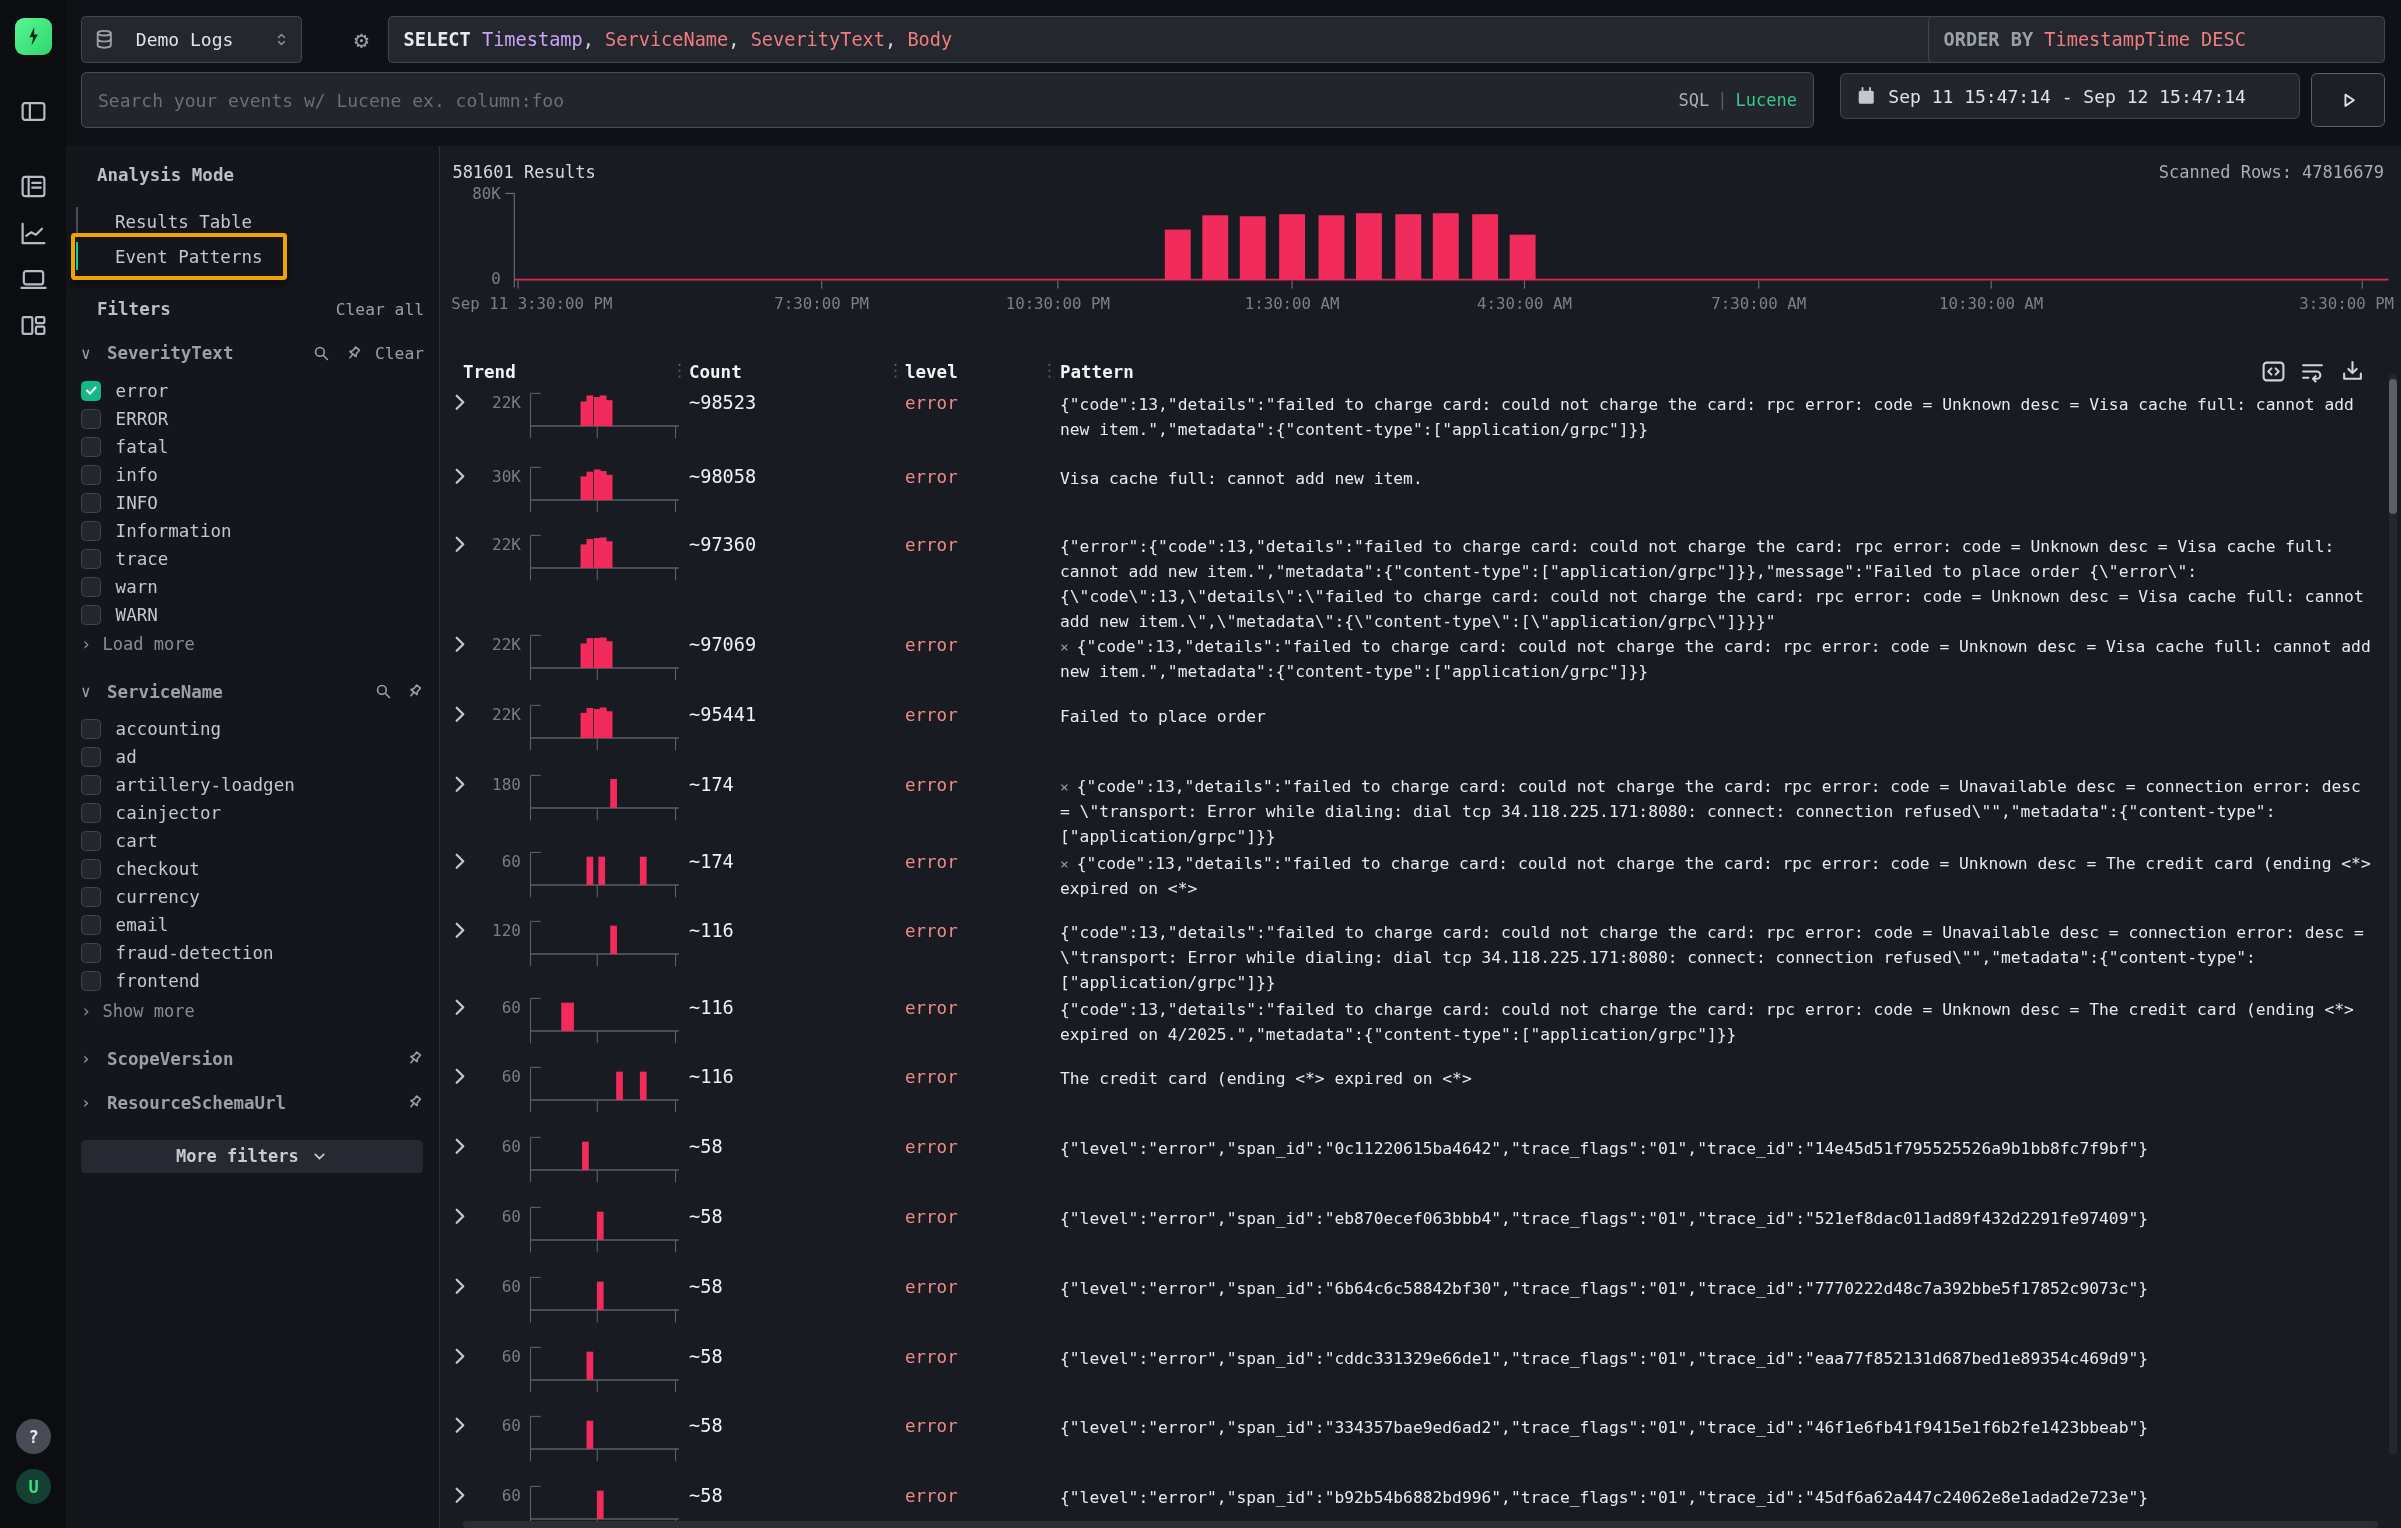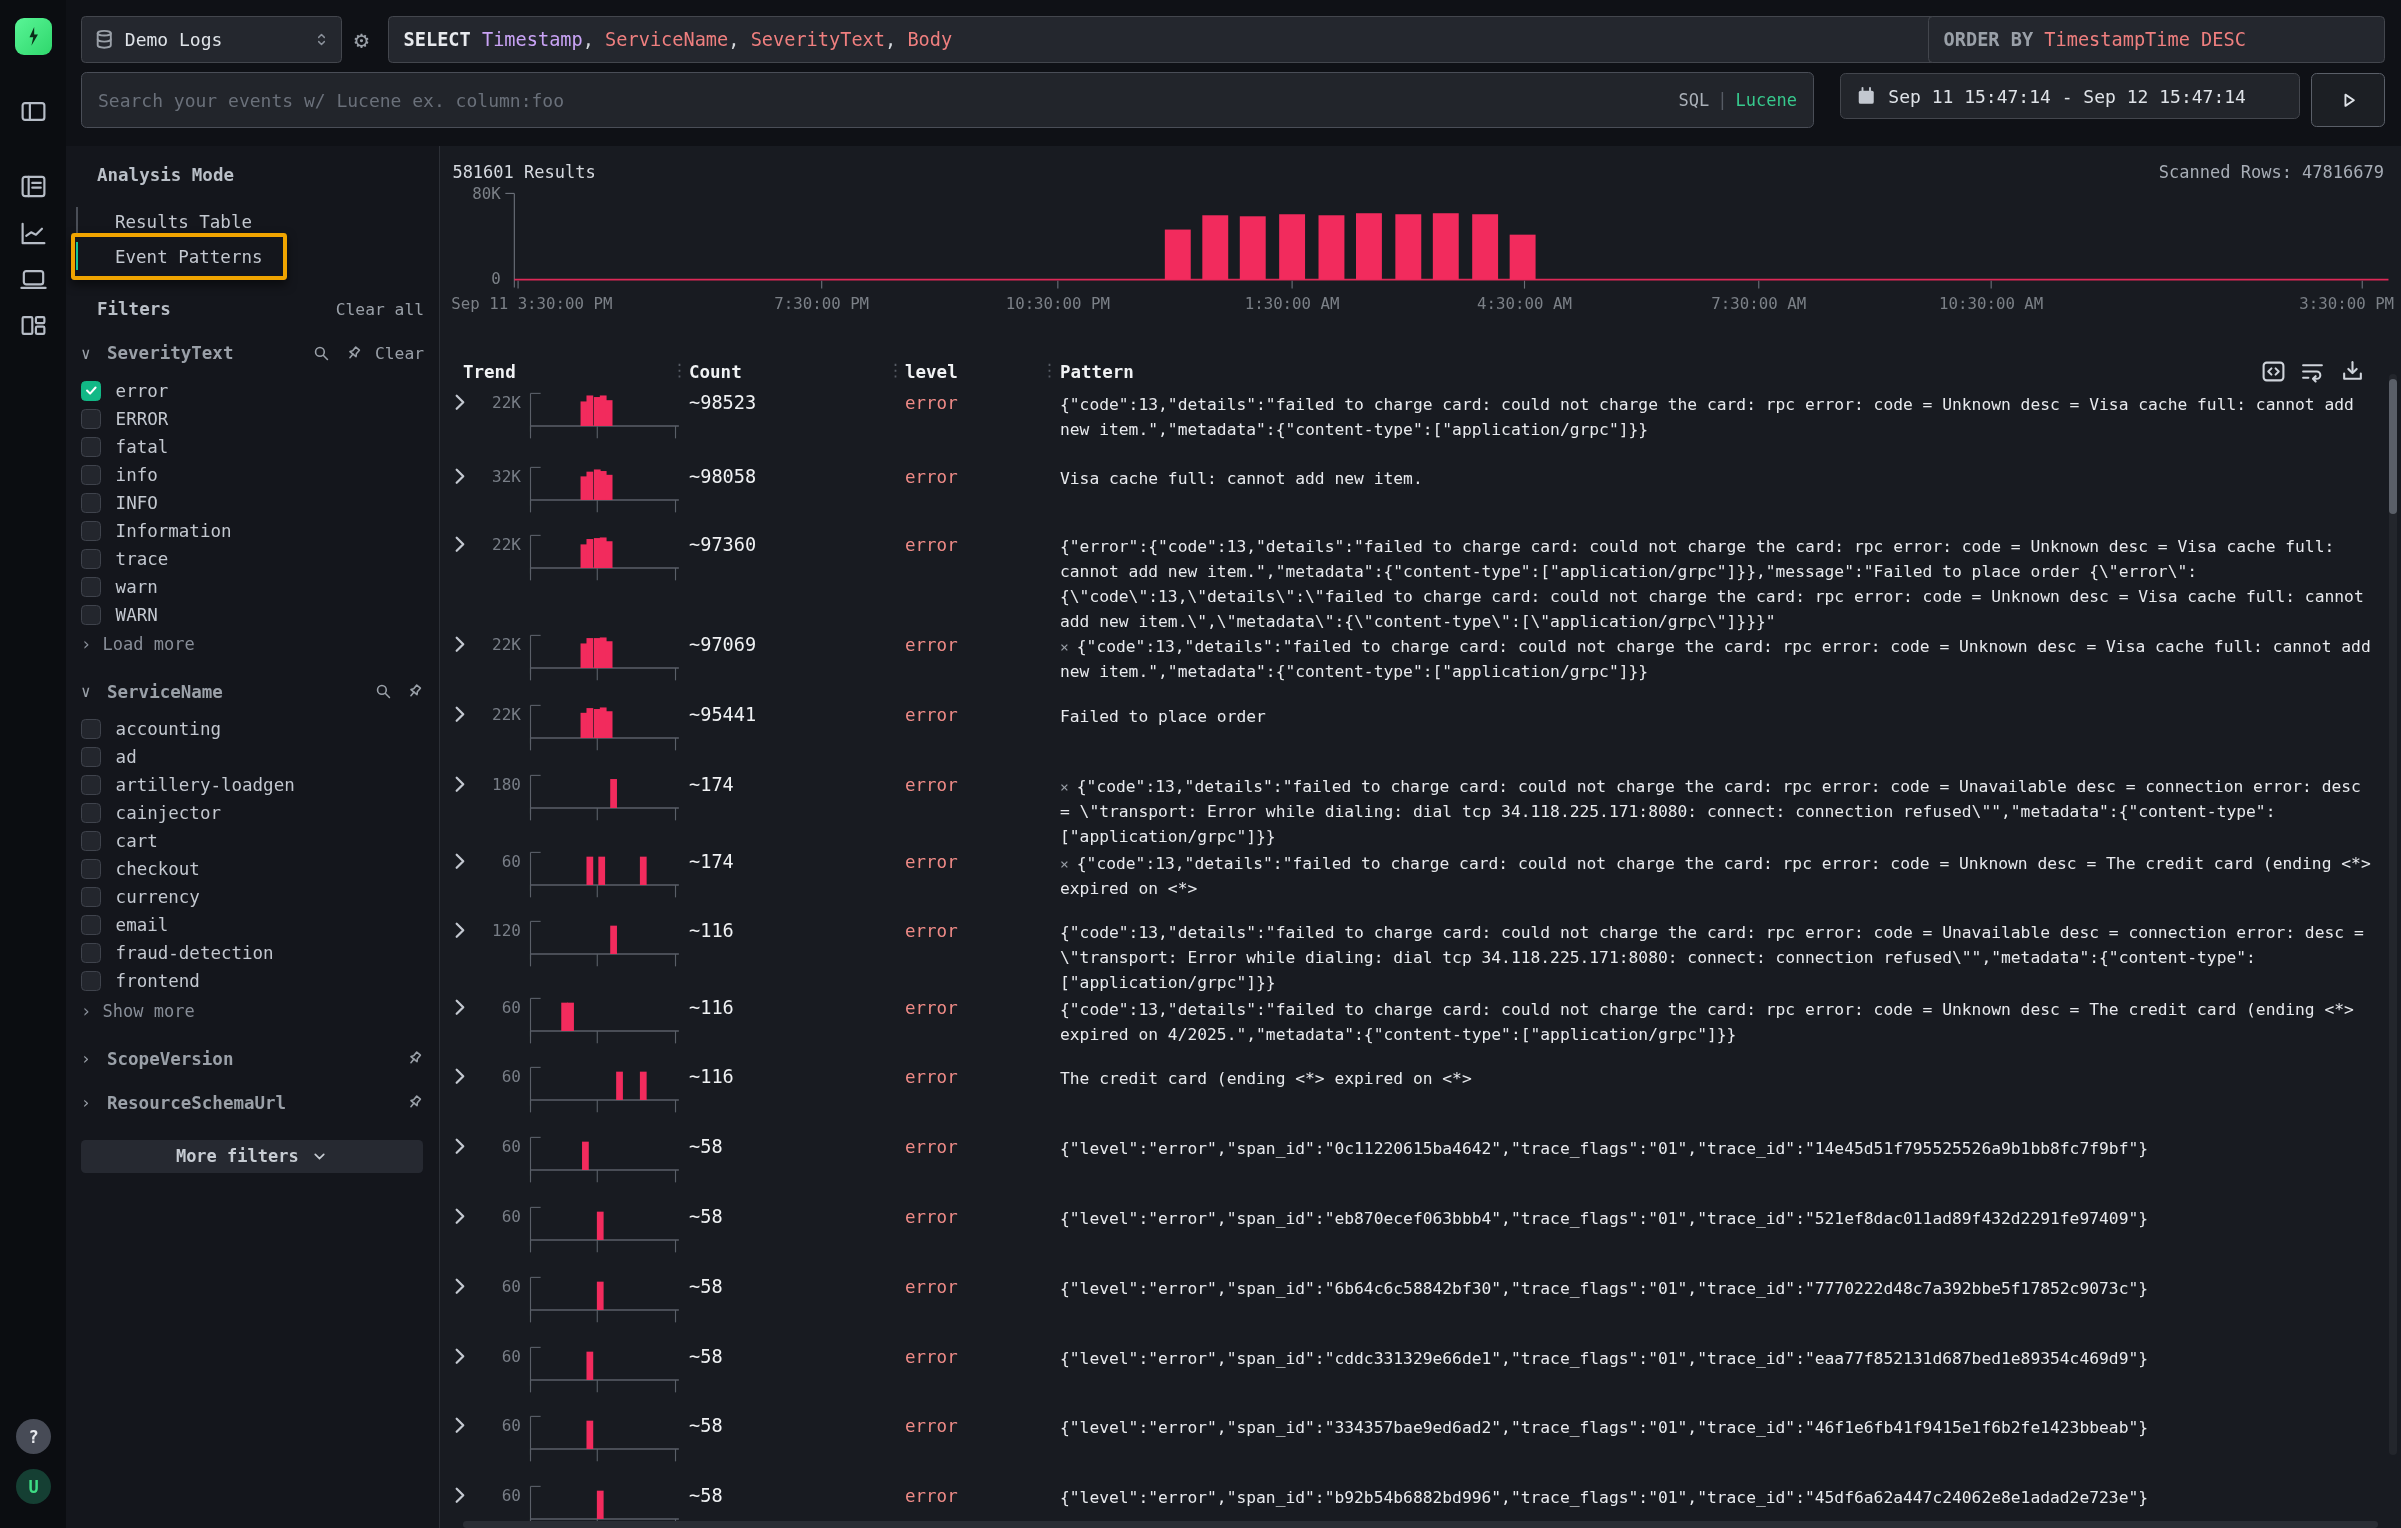--- a/index.html
+++ b/index.html
@@ -22,21 +22,21 @@
   .rail-ic svg{width:29px;height:29px;stroke:currentColor;fill:none;stroke-width:1.8;stroke-linecap:round;stroke-linejoin:round;}
   .rail-bot{position:absolute;left:16px;width:35px;height:35px;border-radius:50%;
     display:flex;align-items:center;justify-content:center;font-size:17px;font-weight:bold;}
   .help{background:#474b56;color:#e8eaee;top:1419px;}
   .avatar{background:#153f33;color:#3ddc84;top:1469px;}
   
   .page{position:absolute;left:66px;top:0;width:2335px;height:1528px;}
   
   .topbar{position:absolute;left:0;top:0;width:2335px;height:146px;background:var(--bg);}
   .box{background:var(--input);border:1.1px solid var(--border);border-radius:4.5px;display:flex;align-items:center;}
-  .src-select{position:absolute;left:15px;top:16px;width:261px;height:47px;padding:0 11.3px;gap:9px;}
+  .src-select{position:absolute;left:15px;top:16px;width:221px;height:47px;padding:0 11.3px;gap:20px;}
   .src-select .lbl{font-size:18px;color:#dfe3e8;flex:1;}
   .gear{position:absolute;left:277px;top:16px;width:37px;height:47px;display:flex;align-items:center;justify-content:center;
     color:#9aa0a8;font-size:24px;}
   .query-box{position:absolute;left:322px;top:16px;width:1753px;height:47px;padding:0 14.6px;font-size:18.6px;}
   .order-box{position:absolute;left:1862px;top:16px;width:457px;height:47px;padding:0 14.6px;font-size:18.6px;}
   .kw{font-weight:bold;color:#e8eaee;}
   .okw{font-weight:bold;color:#9aa0a8;}
   .c-purple{color:var(--purple);} .c-salmon{color:var(--salmon2);} .c-comma{color:#d5d9de;}
   .search-box{position:absolute;left:15px;top:72px;width:1733px;height:56px;background:var(--input2);
     border:1.1px solid #4a4e57;border-radius:5.6px;display:flex;align-items:center;padding:0 16px;}
@@ -490,21 +490,21 @@
           <div class="tcount">~98523</div>
           <div class="tlevel">error</div>
           <div class="tpattern"><span>{"code":13,"details":"failed to charge card: could not charge the card: rpc error: code = Unknown desc = Visa cache full: cannot add new item.","metadata":{"content-type":["application/grpc"]}}</span></div>
         </div>
         <div class="trow" style="height: 68px;">
           <div class="expand">
             <svg viewBox="0 0 16 24">
               <polyline points="5 5 12 12 5 19"></polyline>
             </svg>
           </div>
-          <div class="tlabel">32K</div>
+          <div class="tlabel">30K</div>
           <div class="spark">
             <svg width="163" height="54" viewBox="0 0 290 96">
               <line x1="8" y1="6" x2="26" y2="6" stroke="#5a5f68" stroke-width="2"></line>
               <line x1="8" y1="6" x2="8" y2="74" stroke="#5a5f68" stroke-width="2"></line>
               <line x1="8" y1="64" x2="272" y2="64" stroke="#5a5f68" stroke-width="3"></line>
               <line x1="8" y1="64" x2="8" y2="86" stroke="#5a5f68" stroke-width="2"></line>
               <line x1="126.8" y1="64" x2="126.8" y2="86" stroke="#5a5f68" stroke-width="2"></line>
               <line x1="266" y1="64" x2="266" y2="86" stroke="#5a5f68" stroke-width="2"></line>
               <rect x="97.03999999999999" y="22" width="12" height="42" fill="#f22b5d"></rect>
               <rect x="107.60000000000001" y="13.600000000000001" width="12" height="50.4" fill="#f22b5d"></rect>

